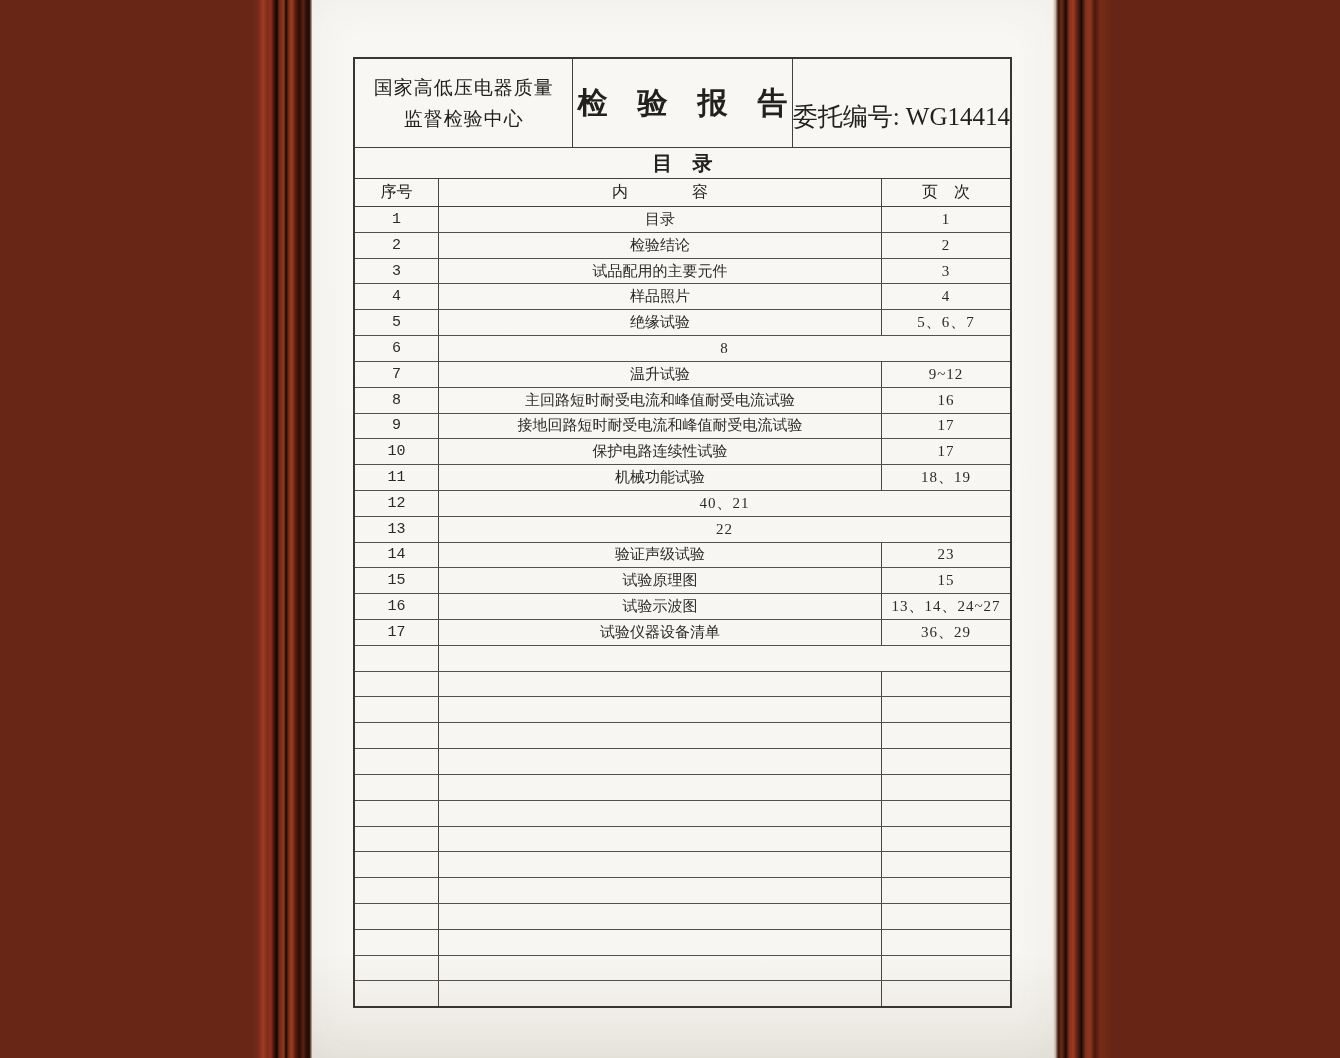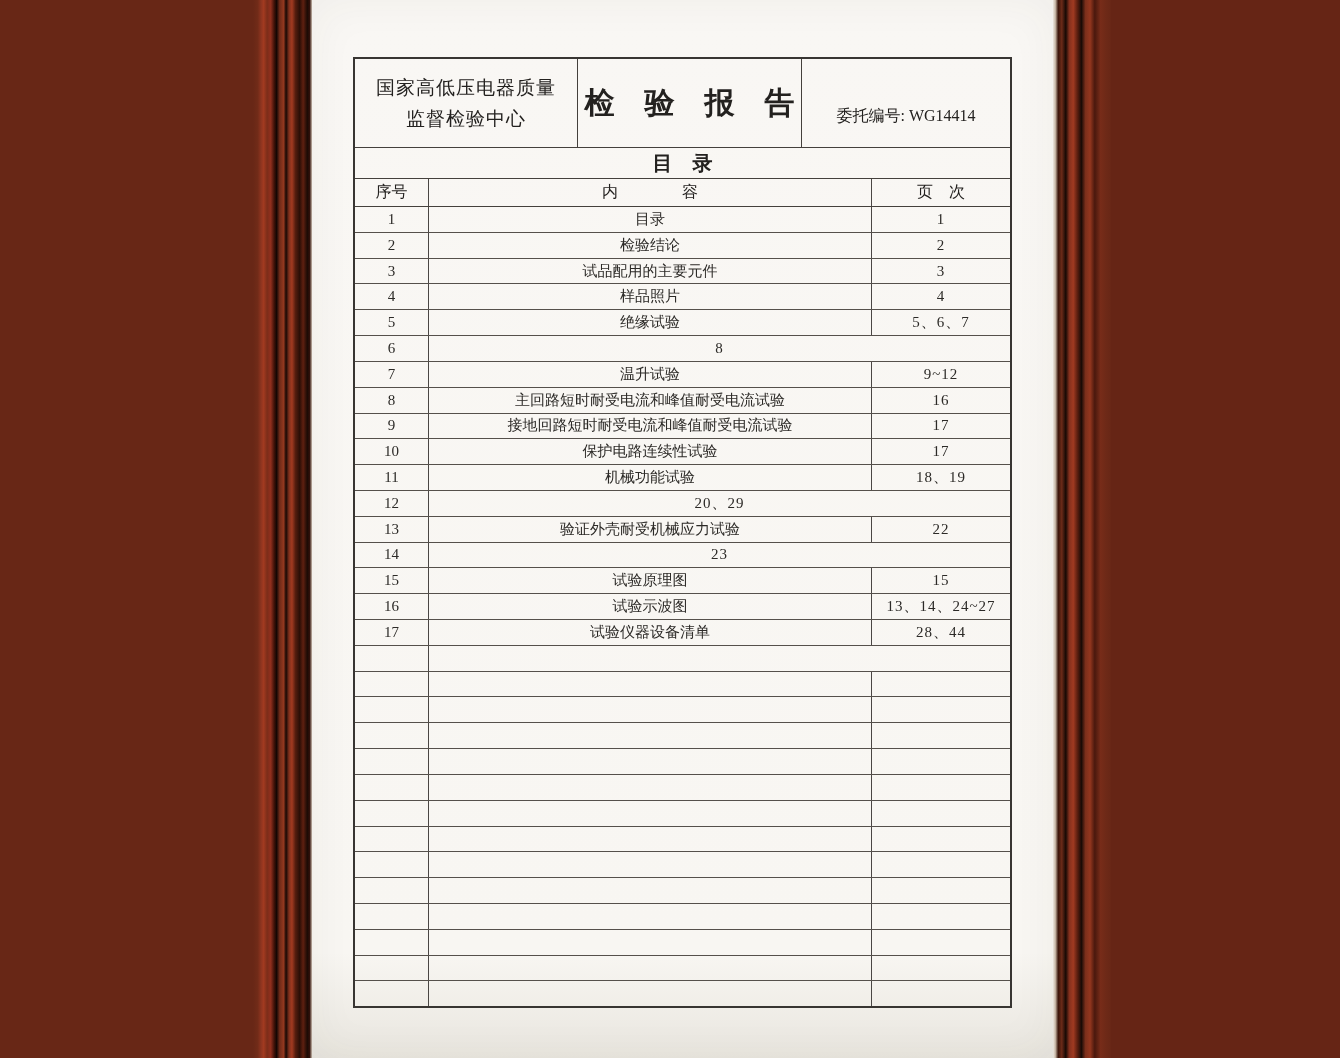--- a/index.html
+++ b/index.html
@@ -36,30 +36,30 @@
   .report-table{
     position:absolute;left:41px;top:57px;width:659px;height:951px;
     box-sizing:border-box;border:2px solid #383532;
     display:flex;flex-direction:column;
     color:#23211f;
   }
   .head-band{display:flex;height:88px;flex:0 0 88px;border-bottom:1px solid #44403c;}
   .head-cell{box-sizing:border-box;display:flex;flex-direction:column;justify-content:center;align-items:center;}
   .head-org{width:223px;border-right:1px solid #44403c;font-size:19px;line-height:1.65;letter-spacing:1px;}
   .head-title{width:224px;border-right:1px solid #44403c;font-size:30px;font-weight:700;white-space:nowrap;}
-  .head-ref{flex:1;font-size:16px;white-space:nowrap;margin-top:26px;}
+  .head-ref{flex:1;font-size:25px;white-space:nowrap;margin-top:26px;}
 
   .toc-title{
     height:30px;flex:0 0 30px;border-bottom:1px solid #44403c;
     display:flex;align-items:center;justify-content:center;
     font-size:20px;font-weight:600;white-space:pre;
   }
   .col-head{display:flex;height:27px;flex:0 0 27px;border-bottom:1px solid #44403c;font-size:16px;}
   .col-head>div{box-sizing:border-box;display:flex;align-items:center;justify-content:center;white-space:pre;}
-  .cw-no{width:74px;border-right:1px solid #4a4644;}
+  .cw-no{width:84px;border-right:1px solid #4a4644;font-family:Liberation Mono, monospace;}
   .cw-content{width:443px;border-right:1px solid #4a4644;}
   .cw-page{flex:1;}
 
   .rows{flex:1;display:flex;flex-direction:column;}
   .row{flex:1;display:flex;border-bottom:1px solid #55504b;font-size:15px;}
   .row:last-child{border-bottom:none;}
   .row>div{box-sizing:border-box;display:flex;align-items:center;justify-content:center;
     overflow:hidden;white-space:nowrap;color:#2c2a27;}
   .row .cw-page{letter-spacing:1px;}
 </style>
@@ -139,45 +139,45 @@
     <div class="cw-content">保护电路连续性试验</div>
     <div class="cw-page">17</div>
   </div>
         <div class="row">
     <div class="cw-no">11</div>
     <div class="cw-content">机械功能试验</div>
     <div class="cw-page">18、19</div>
   </div>
         <div class="row">
     <div class="cw-no">12</div>
-    <div class="cw-page">20、29</div>
+    <div class="cw-page">40、21</div>
   </div>
         <div class="row">
     <div class="cw-no">13</div>
-    <div class="cw-content">验证外壳耐受机械应力试验</div>
     <div class="cw-page">22</div>
   </div>
         <div class="row">
     <div class="cw-no">14</div>
+    <div class="cw-content">验证声级试验</div>
     <div class="cw-page">23</div>
   </div>
         <div class="row">
     <div class="cw-no">15</div>
     <div class="cw-content">试验原理图</div>
     <div class="cw-page">15</div>
   </div>
         <div class="row">
     <div class="cw-no">16</div>
     <div class="cw-content">试验示波图</div>
     <div class="cw-page">13、14、24~27</div>
   </div>
         <div class="row">
     <div class="cw-no">17</div>
     <div class="cw-content">试验仪器设备清单</div>
-    <div class="cw-page">28、44</div>
+    <div class="cw-page">36、29</div>
   </div>
         <div class="row">
     <div class="cw-no"></div>
     <div class="cw-page"></div>
   </div>
         <div class="row">
     <div class="cw-no"></div>
     <div class="cw-content"></div>
     <div class="cw-page"></div>
   </div>

